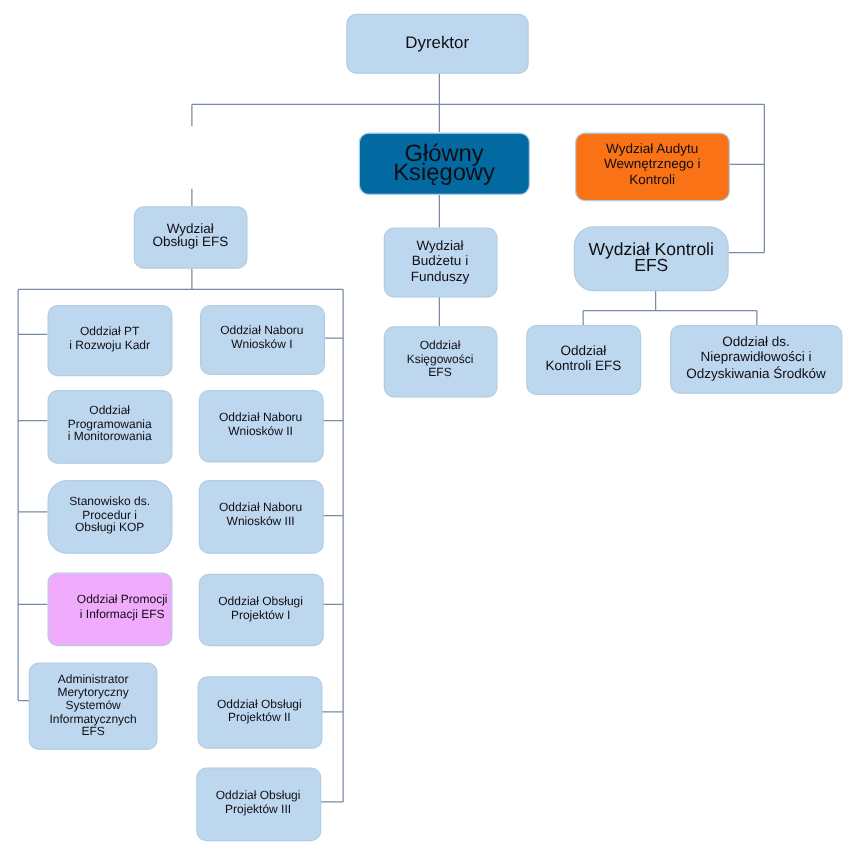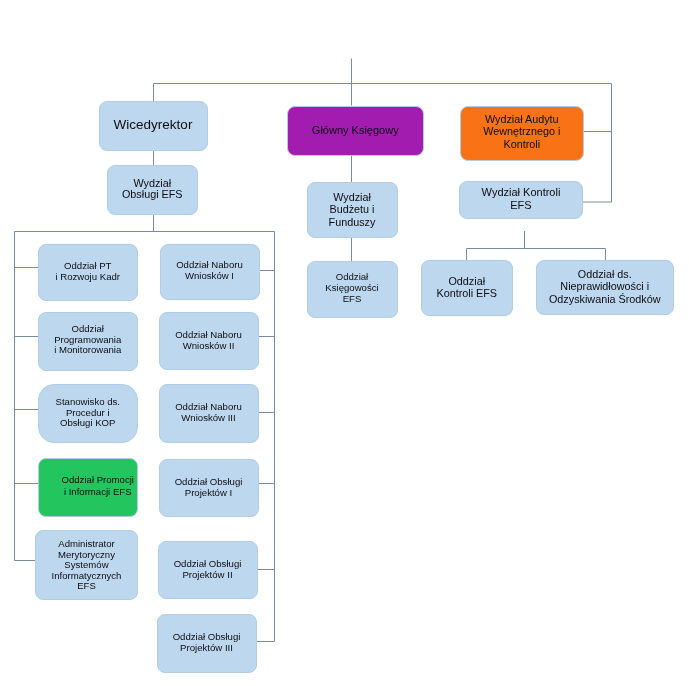--- a/index.html
+++ b/index.html
@@ -41,41 +41,41 @@
       <path d="M274.5,483.5 L258,483.5" stroke="#788ba5" stroke-width="1" fill="none"></path>
       <path d="M274.5,569.5 L257,569.5" stroke="#788ba5" stroke-width="1" fill="none"></path>
       <path d="M274.5,641.5 L256,641.5" stroke="#788ba5" stroke-width="1" fill="none"></path>
       <path d="M351.5,156 L351.5,182" stroke="#788ba5" stroke-width="1" fill="none"></path>
       <path d="M351.5,237.5 L351.5,261" stroke="#788ba5" stroke-width="1" fill="none"></path>
       <path d="M524.5,231 L524.5,248.5" stroke="#788ba5" stroke-width="1" fill="none"></path>
       <path d="M466.5,248.5 L605.5,248.5" stroke="#788ba5" stroke-width="1" fill="none"></path>
       <path d="M466.5,248.5 L466.5,260" stroke="#788ba5" stroke-width="1" fill="none"></path>
       <path d="M605.5,248.5 L605.5,260" stroke="#788ba5" stroke-width="1" fill="none"></path>
     </svg>
-    <div class="node" style="left: 98.5px; top: 101px; width: 109px; height: 50px; font-size: 13.5px; line-height: 15px; background: rgb(189, 215, 238); border-color: rgb(178, 205, 227); color: rgb(13, 13, 18);">
-      <span style="position: relative; top: -1.5px;">Wicedyrektor</span>
+<div class="node" style="left: 276.5px; top: 11px; width: 146.5px; height: 47.5px; font-size: 13.5px; line-height: 15px; background: rgb(189, 215, 238); border-color: rgb(178, 205, 227); color: rgb(13, 13, 18);">
+      <span style="position: relative; top: -1px;">Dyrektor</span>
     </div>
-    <div class="node" style="left: 286.5px; top: 105.5px; width: 137.5px; height: 50.5px; font-size: 11px; line-height: 15px; background: #a21caf; border-color: rgb(178, 205, 227); color: rgb(13, 13, 18);">
+    <div class="node" style="left: 286.5px; top: 105.5px; width: 137.5px; height: 50.5px; font-size: 19px; line-height: 15px; background: #0369a1; border-color: rgb(178, 205, 227); color: rgb(13, 13, 18);">
       <span>Główny Księgowy</span>
     </div>
     <div class="node" style="left: 459.5px; top: 106px; width: 124.5px; height: 55px; font-size: 10.8px; line-height: 12.2px; background: #f97316; border-color: rgb(178, 205, 227); color: rgb(13, 13, 18);">
       <span style="position: relative; top: -2px;">Wydział Audytu
 Wewnętrznego i
 Kontroli</span>
     </div>
     <div class="node" style="left: 107px; top: 165px; width: 90.5px; height: 49.5px; font-size: 10.8px; line-height: 11.2px; background: rgb(189, 215, 238); border-color: rgb(178, 205, 227); color: rgb(13, 13, 18);">
       <span style="position: relative; top: -1px;">Wydział
 Obsługi EFS</span>
     </div>
     <div class="node" style="left: 306.5px; top: 182px; width: 91px; height: 55.5px; font-size: 10.8px; line-height: 12.7px; background: rgb(189, 215, 238); border-color: rgb(178, 205, 227); color: rgb(13, 13, 18);">
       <span>Wydział
 Budżetu i
 Funduszy</span>
     </div>
-    <div class="node" style="left: 459px; top: 181px; width: 124px; height: 38px; font-size: 11px; line-height: 12.2px; background: rgb(189, 215, 238); border-color: rgb(178, 205, 227); color: rgb(13, 13, 18);">
+    <div class="node" style="left: 459px; top: 181px; width: 124px; height: 52px; font-size: 14px; line-height: 12.2px; background: rgb(189, 215, 238); border-color: rgb(178, 205, 227); color: rgb(13, 13, 18); border-radius: 16px;">
       <span style="position: relative; top: -1.5px;">Wydział Kontroli
 EFS</span>
     </div>
     <div class="node" style="left: 306.5px; top: 261px; width: 91px; height: 56.5px; font-size: 9.6px; line-height: 10.7px; background: rgb(189, 215, 238); border-color: rgb(178, 205, 227); color: rgb(13, 13, 18);">
       <span style="position: relative; top: -1px;">Oddział
 Księgowości
 EFS</span>
     </div>
     <div class="node" style="left: 421px; top: 260px; width: 91.5px; height: 55.5px; font-size: 10.8px; line-height: 12.1px; background: rgb(189, 215, 238); border-color: rgb(178, 205, 227); color: rgb(13, 13, 18);">
       <span style="position: relative; top: -0.5px;">Oddział
@@ -93,25 +93,25 @@
     <div class="node" style="left: 37.5px; top: 311.5px; width: 100.5px; height: 59px; font-size: 9.6px; line-height: 10.4px; background: rgb(189, 215, 238); border-color: rgb(178, 205, 227); color: rgb(13, 13, 18);">
       <span style="position: relative; top: -1px;">Oddział
 Programowania
 i Monitorowania</span>
     </div>
     <div class="node" style="left: 37.5px; top: 383.5px; width: 100.5px; height: 59px; font-size: 9.6px; line-height: 10.9px; background: rgb(189, 215, 238); border-color: rgb(178, 205, 227); color: rgb(13, 13, 18); border-radius: 16px;">
       <span>Stanowisko ds.
 Procedur i
 Obsługi KOP</span>
     </div>
-    <div class="node" style="left: 37.5px; top: 457.5px; width: 100.5px; height: 59px; font-size: 9.6px; line-height: 12.3px; background: #22c55e; border-color: rgb(178, 205, 227); color: rgb(13, 13, 18); padding-left: 20px;">
+    <div class="node" style="left: 37.5px; top: 457.5px; width: 100.5px; height: 59px; font-size: 9.6px; line-height: 12.3px; background: #f0abfc; border-color: rgb(178, 205, 227); color: rgb(13, 13, 18); padding-left: 20px;">
       <span style="position: relative; top: -1px;">Oddział Promocji
 i Informacji EFS</span>
     </div>
-    <div class="node" style="left: 35px; top: 530px; width: 103px; height: 69.5px; font-size: 9.6px; line-height: 10.5px; background: rgb(189, 215, 238); border-color: rgb(178, 205, 227); color: rgb(13, 13, 18); text-align: center;">
+    <div class="node" style="left: 23px; top: 530px; width: 103px; height: 69.5px; font-size: 9.6px; line-height: 10.5px; background: rgb(189, 215, 238); border-color: rgb(178, 205, 227); color: rgb(13, 13, 18); text-align: center;">
       <span style="position: relative; top: 0.5px;">Administrator
 Merytoryczny
 Systemów
 Informatycznych
 EFS</span>
     </div>
     <div class="node" style="left: 159.5px; top: 243.5px; width: 100px; height: 56px; font-size: 9.6px; line-height: 10.9px; background: rgb(189, 215, 238); border-color: rgb(178, 205, 227); color: rgb(13, 13, 18);">
       <span style="position: relative; top: -1px;">Oddział Naboru
 Wniosków I</span>
     </div>

